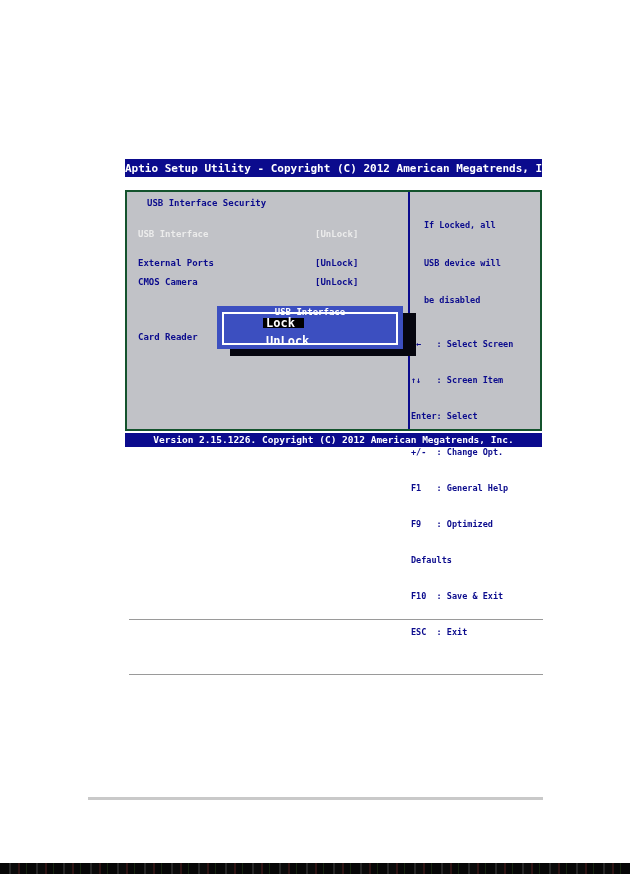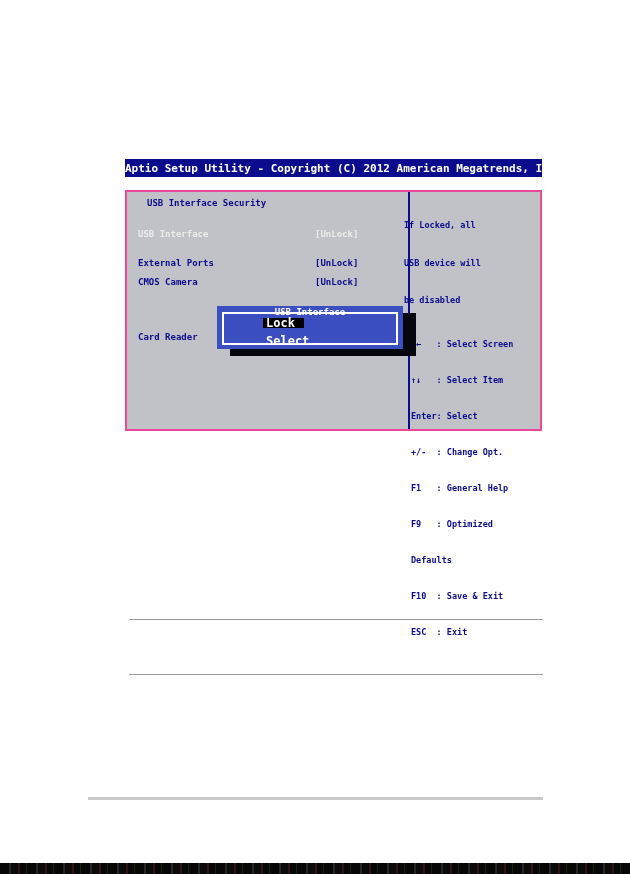--- a/index.html
+++ b/index.html
@@ -23,38 +23,38 @@
     position:absolute; left:0; top:18px; width:417px; height:11px;
     background:#0b0b8d;
   }
   .tab {
     position:absolute; left:110px; top:0; width:76px; height:10px;
     background:#cacbd0; color:#0b0b8d; font-size:9px; line-height:10px;
     text-align:center;
   }
   .main-frame {
     position:absolute; left:0; top:31px; width:417px; height:241px;
-    box-sizing:border-box; border:2px solid #ec4899; background:#c1c2c7;
+    box-sizing:border-box; border:2px solid #14532d; background:#c1c2c7;
   }
   .pane-divider {
     position:absolute; left:281px; top:0; bottom:0; width:2px;
     background:#0b0b8d;
   }
   .section-title {
     position:absolute; left:20px; top:6px;
     color:#0b0b8d; font-size:9px; white-space:nowrap;
   }
   .menu-row { position:absolute; left:0; width:280px; height:11px; font-size:9px; color:#0b0b8d; }
   .menu-row .lbl { position:absolute; left:11px; white-space:nowrap; }
   .menu-row .val { position:absolute; left:188px; white-space:nowrap; }
   .menu-row.selected { color:#ececec; }
   .r0 { top:37px; } .r1 { top:66px; } .r2 { top:85px; } .r3 { top:103px;margin-top:37px; }
 
   .help-desc {
-    position:absolute; left:277px; top:2px; width:118px;
+    position:absolute; left:297px; top:2px; width:118px;
     color:#0b0b8d; font-size:8.5px; line-height:12.5px; white-space:pre;
   }
   .key-legend {
     position:absolute; left:284px; top:122px; width:128px;
     color:#0b0b8d; font-size:8.5px; line-height:12px; white-space:pre;
   }
 
   
   .popup {
     position:absolute; left:92px; top:147px; width:186px; height:43px;
@@ -129,38 +129,41 @@
       </div>
 
       <div class="help-desc">
         <div>If Locked, all</div>
         <div>USB device will</div>
         <div>be disabled</div>
       </div>
 
       <div class="key-legend">
         <div>→←   : Select Screen</div>
-        <div>↑↓   : Select Item</div>
+        <div>↑↓   : Screen Item</div>
         <div>Enter: Select</div>
         <div>+/-  : Change Opt.</div>
         <div>F1   : General Help</div>
         <div>F9   : Optimized</div>
         <div>Defaults</div>
         <div>F10  : Save &amp; Exit</div>
         <div>ESC  : Exit</div>
       </div>
     </div>
 
     <div class="popup">
       <div class="popup-border"></div>
       <div class="popup-title">USB Interface</div>
       <div class="popup-opt lock">Lock</div>
-      <div class="popup-opt unlock">Select</div>
+      <div class="popup-opt unlock">UnLock</div>
     </div>
 
+    <div class="version-bar">
+      <span>Version 2.15.1226. Copyright (C) 2012 American Megatrends, Inc.</span>
+    </div>
 
   </div>
 
   <div class="sep sep1"></div>
   <div class="sep sep2"></div>
   <div class="sep sep3"></div>
 
   <div class="artifact"></div>
 
 </div>

